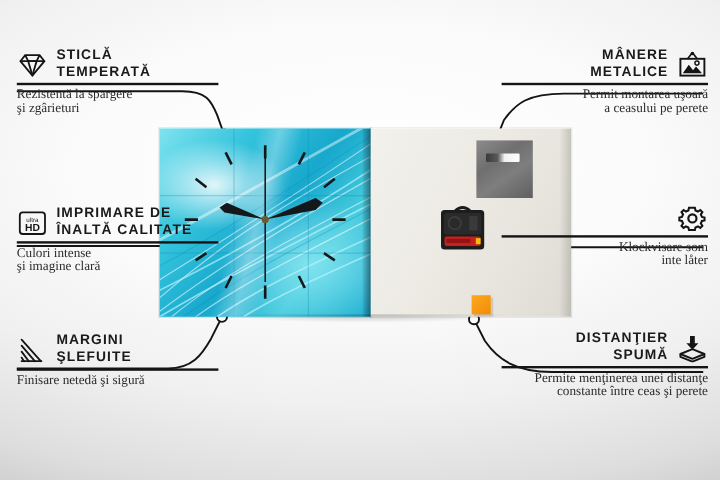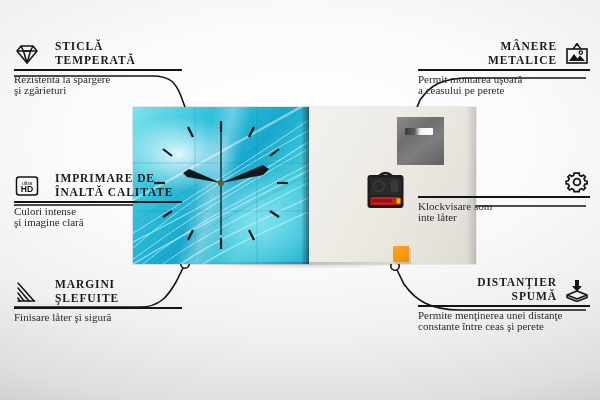--- a/index.html
+++ b/index.html
@@ -12,37 +12,37 @@
   }
   .stage{position:absolute;inset:0;}
 
   
   .wires{position:absolute;inset:0;width:600px;height:400px;}
 
   
   .feat{position:absolute;}
   .feat .head{display:flex;align-items:center;gap:7px;}
   .feat .ttl{
-    font-family:Liberation Serif, serif;
+    font-family:Liberation Sans, sans-serif;
     font-weight:700;letter-spacing:.9px;
     font-size:11.5px;line-height:13.5px;color:#1a1a1a;
-    text-transform:uppercase;white-space:pre-line;margin-left:8px;
+    text-transform:uppercase;white-space:pre-line;
   }
   .feat .rule{height:1.6px;background:#141414;margin-top:2px;}
   .feat .sub{
     font-family:"Liberation Serif", serif;
     font-size:11px;line-height:11.2px;color:#2b2b2b;
     margin-top:3px;white-space:pre-line;
   }
   .feat.left .head{justify-content:flex-start;}
   .feat.left .ttl{text-align:left;}
   .feat.left .sub{text-align:left;}
   .feat.right .head{justify-content:flex-end;}
   .feat.right .ttl{text-align:right;}
-  .feat.right .sub{text-align:left;}
+  .feat.right .sub{text-align:right;}
 
   .ico{width:26px;height:24px;flex:0 0 auto;display:block;}
   .ico svg{display:block;width:100%;height:100%;}
 
   
   #f-glass   {left:14px;  top:40px;  width:168px;}
   #f-print   {left:14px;  top:172px; width:168px;}
   #f-edges   {left:14px;  top:278px; width:168px;}
   #f-hangers {right:10px; top:40px;  width:172px;}
   #f-mech    {right:10px; top:170px; width:172px;}
@@ -253,21 +253,21 @@
             <line x1="4" y1="13" x2="10" y2="21"></line>
             <line x1="4" y1="18" x2="6" y2="21"></line>
             <line x1="4" y1="21" x2="20.5" y2="21"></line>
           </g>
         </svg>
       </span>
       <span class="ttl">MARGINI
 ŞLEFUITE</span>
     </div>
     <div class="rule"></div>
-    <div class="sub">Finisare låter şi sigură</div>
+    <div class="sub">Finisare netedă şi sigură</div>
   </div>
 
   <div class="feat right" id="f-hangers">
     <div class="head">
       <span class="ttl">MÂNERE
 METALICE</span>
       <span class="ico">
         <svg viewBox="0 0 26 24">
           <path d="M13,2 L9,7 M13,2 L17,7" fill="none" stroke="#141414" stroke-width="1.4"></path>
           <circle cx="13" cy="2.6" r="1.5" fill="#141414"></circle>

